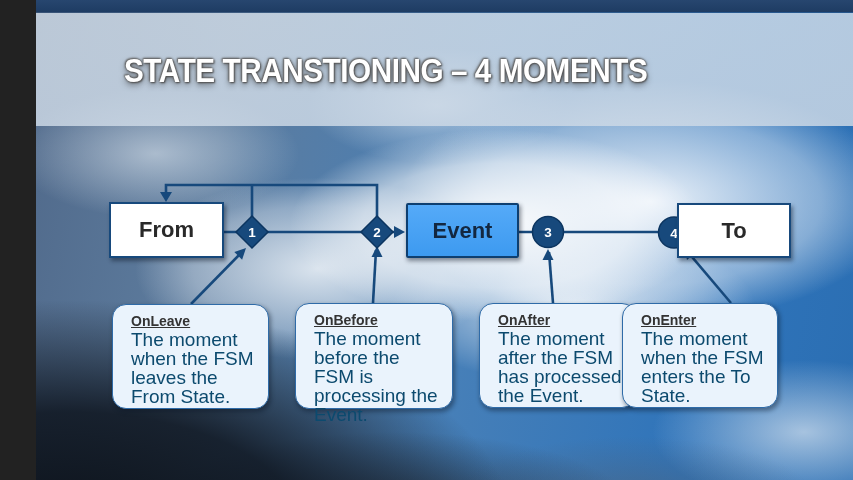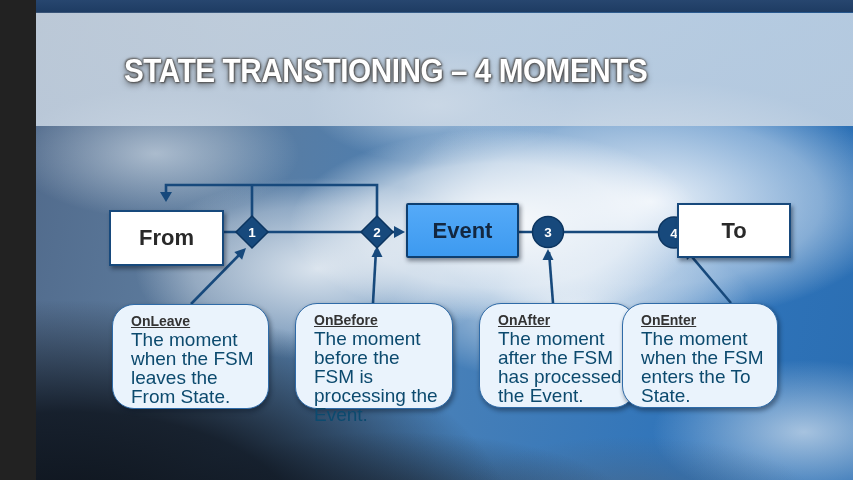--- a/index.html
+++ b/index.html
@@ -43,21 +43,21 @@
     background:#ffffff;border:2.5px solid #17497c;box-sizing:border-box;
     font-size:22px;font-weight:bold;color:#292929;
     box-shadow:1.5px 2.5px 4px rgba(10,20,35,0.45);
   }
   .statebox.event{
     background:linear-gradient(180deg,#55aaf8,#3d9af0);
     border:2.5px solid #0e3f70;border-radius:2px;color:#132740;
   }
   .callout{
     position:absolute;z-index:3;box-sizing:border-box;
-    background:#eaf3fc;border:1.5px solid #2f6ba8;border-radius:22px;
+    background:#eaf3fc;border:1.5px solid #2f6ba8;border-radius:14px;
     padding:8px 10px 8px 18px;
     box-shadow:1.5px 2.5px 4px rgba(10,20,35,0.4);
   }
   .callout .ct{
     font-size:14px;font-weight:bold;color:#333333;text-decoration:underline;
     margin-bottom:1px;
   }
   .callout .cb{font-size:19px;line-height:19px;color:#0c4a6e;}
   .nodenum{font:bold 13.5px "Liberation Sans",sans-serif;fill:#ffffff;}
 </style>
@@ -103,21 +103,21 @@
       <circle cx="638" cy="232.5" r="15.5"></circle>
     </g>
     <g class="nodenum" text-anchor="middle">
       <text x="216" y="237">1</text>
       <text x="341" y="237">2</text>
       <text x="512" y="237">3</text>
       <text x="638" y="237.5">4</text>
     </g>
   </svg>
 
-  <div class="statebox" style="left:73px;top:210px;width:115px;height:56px;">
+  <div class="statebox" style="left:73px;top:202px;width:115px;height:56px;">
     <span>From</span>
   </div>
 
   <div class="statebox event" style="left:370px;top:203px;width:113px;height:55px;">
     <span>Event</span>
   </div>
 
   <div class="statebox" style="left:641px;top:203px;width:114px;height:55px;">
     <span>To</span>
   </div>

